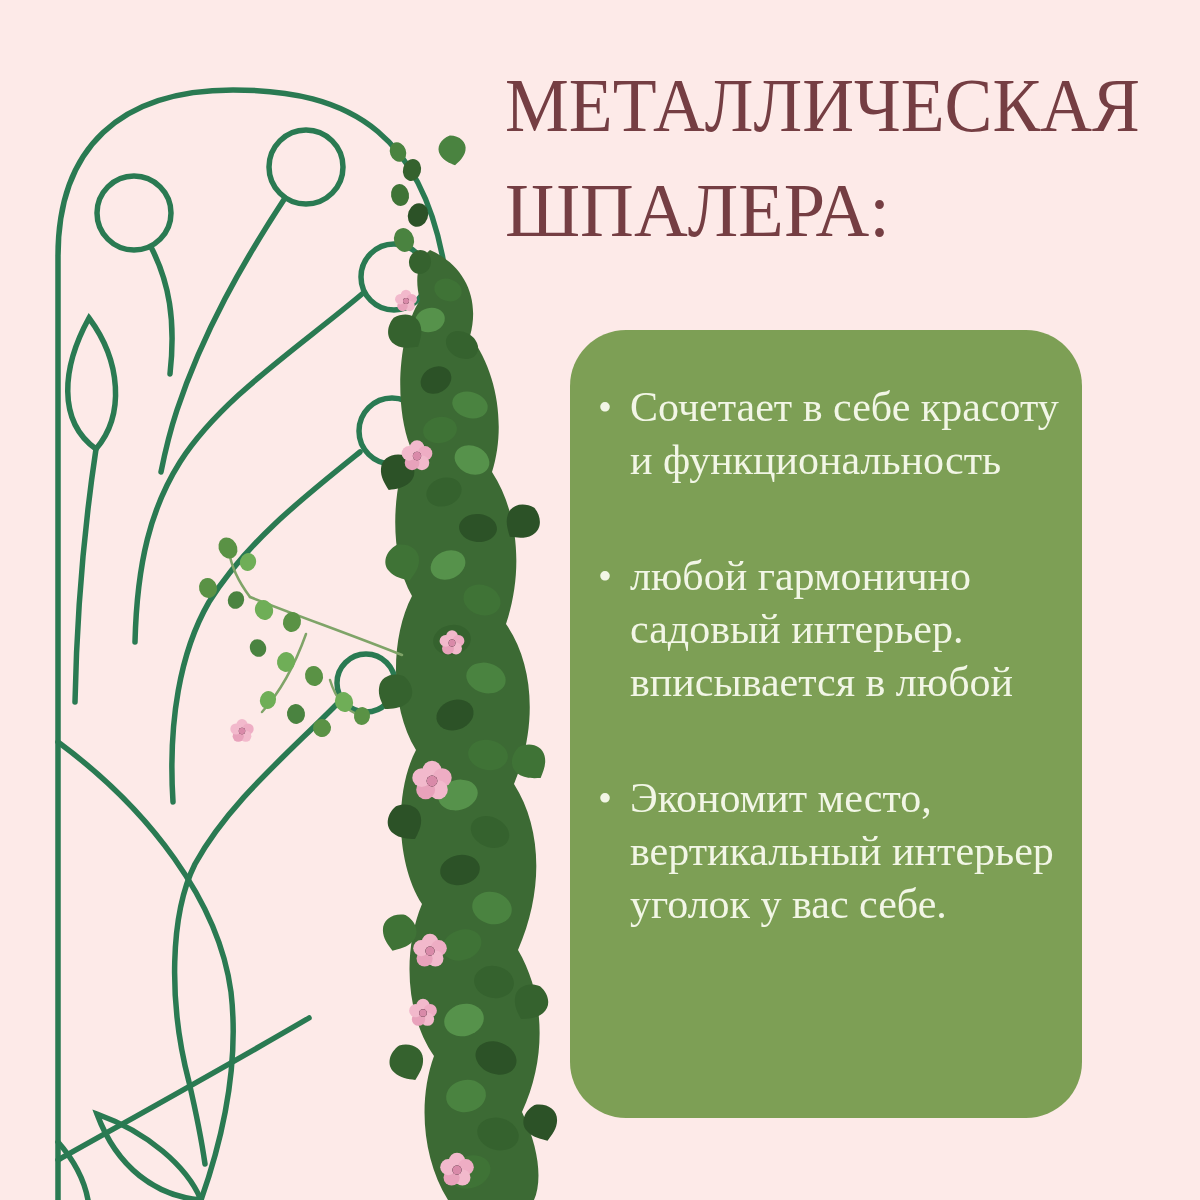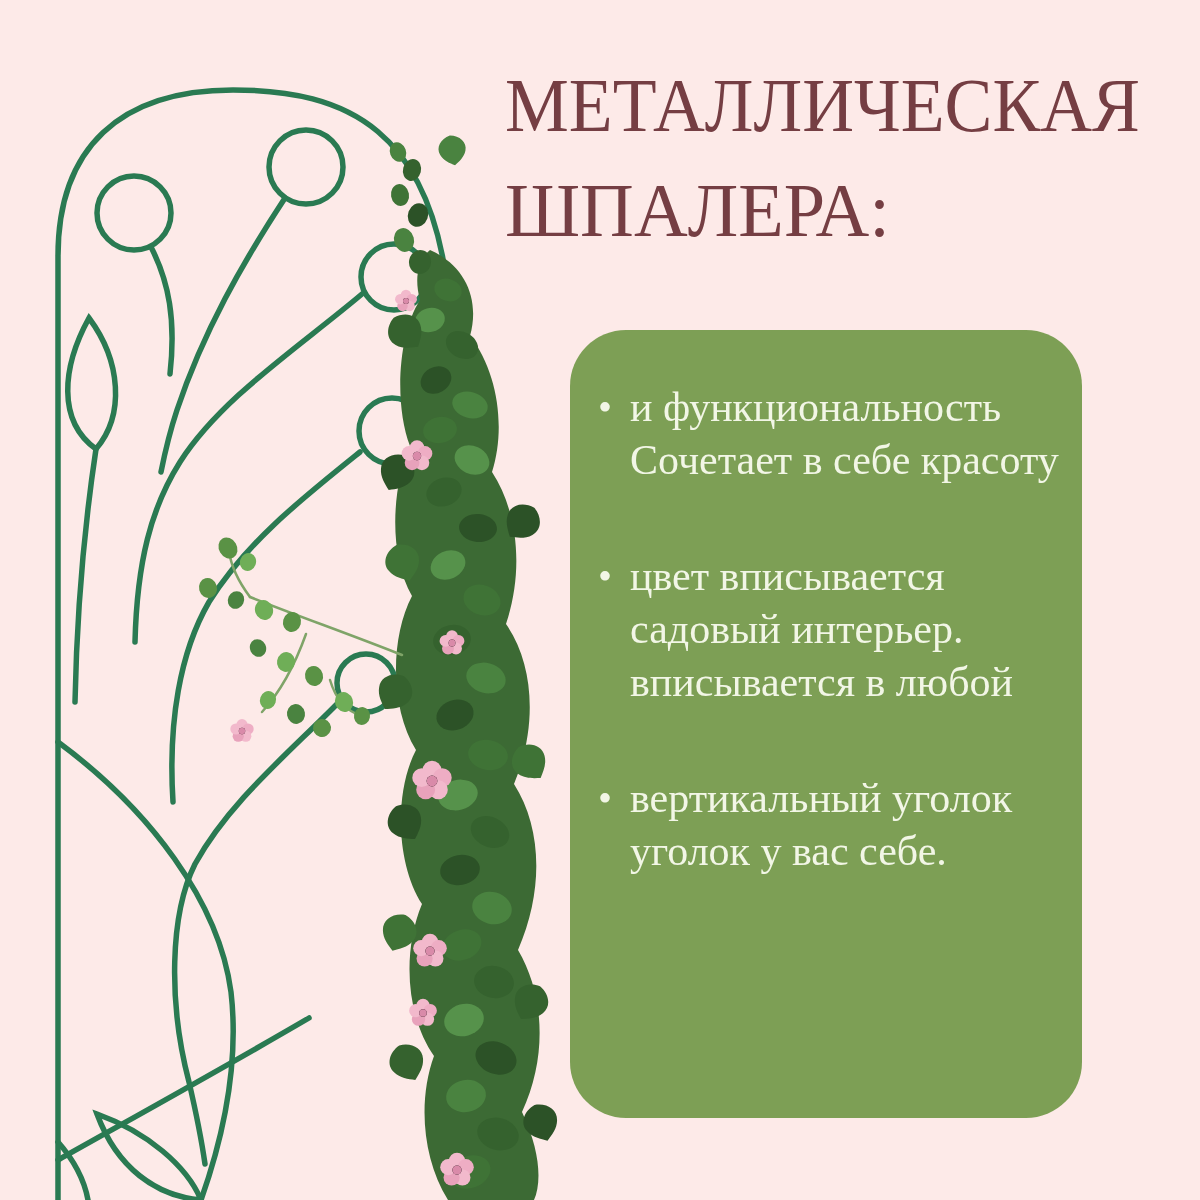--- a/index.html
+++ b/index.html
@@ -157,30 +157,31 @@
 
   <svg class="title-svg" viewBox="0 0 720 230">
     <text x="35" y="91" textLength="635" lengthAdjust="spacingAndGlyphs">МЕТАЛЛИЧЕСКАЯ</text>
     <text x="35" y="196" textLength="385" lengthAdjust="spacingAndGlyphs">ШПАЛЕРА:</text>
   </svg>
 
   <div class="features-card">
     <ul class="features-list">
       <li class="feature-item">
         <span class="bullet">•</span>
+        <span class="line">Сочетает в себе красоту</span>
         <span class="line">и функциональность</span>
-        <span class="line">Сочетает в себе красоту</span>
       </li>
       <li class="feature-item">
         <span class="bullet">•</span>
-        <span class="line">цвет вписывается</span>
+        <span class="line">любой гармонично</span>
         <span class="line">садовый интерьер.</span>
         <span class="line">вписывается в любой</span>
       </li>
       <li class="feature-item">
         <span class="bullet">•</span>
-        <span class="line">вертикальный уголок</span>
+        <span class="line">Экономит место,</span>
+        <span class="line">вертикальный интерьер</span>
         <span class="line">уголок у вас себе.</span>
       </li>
     </ul>
   </div>
 
 </div>
 
 </body></html>

